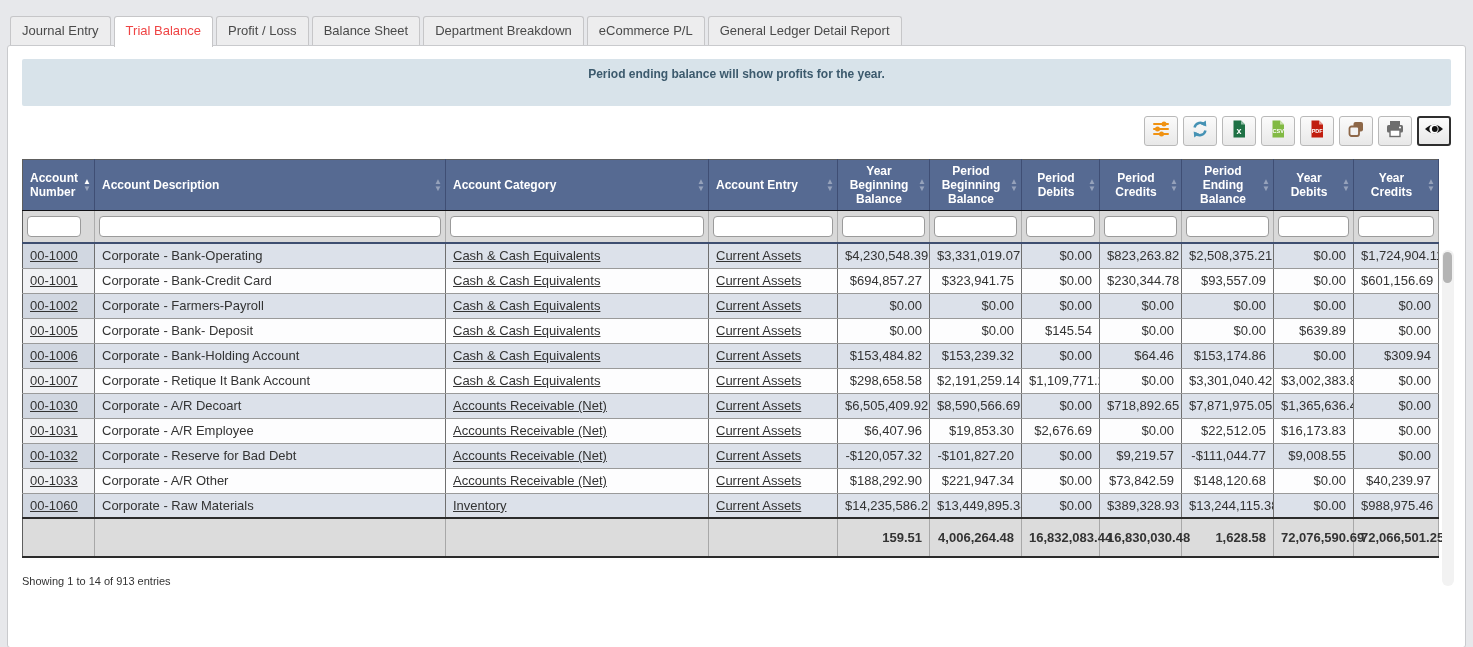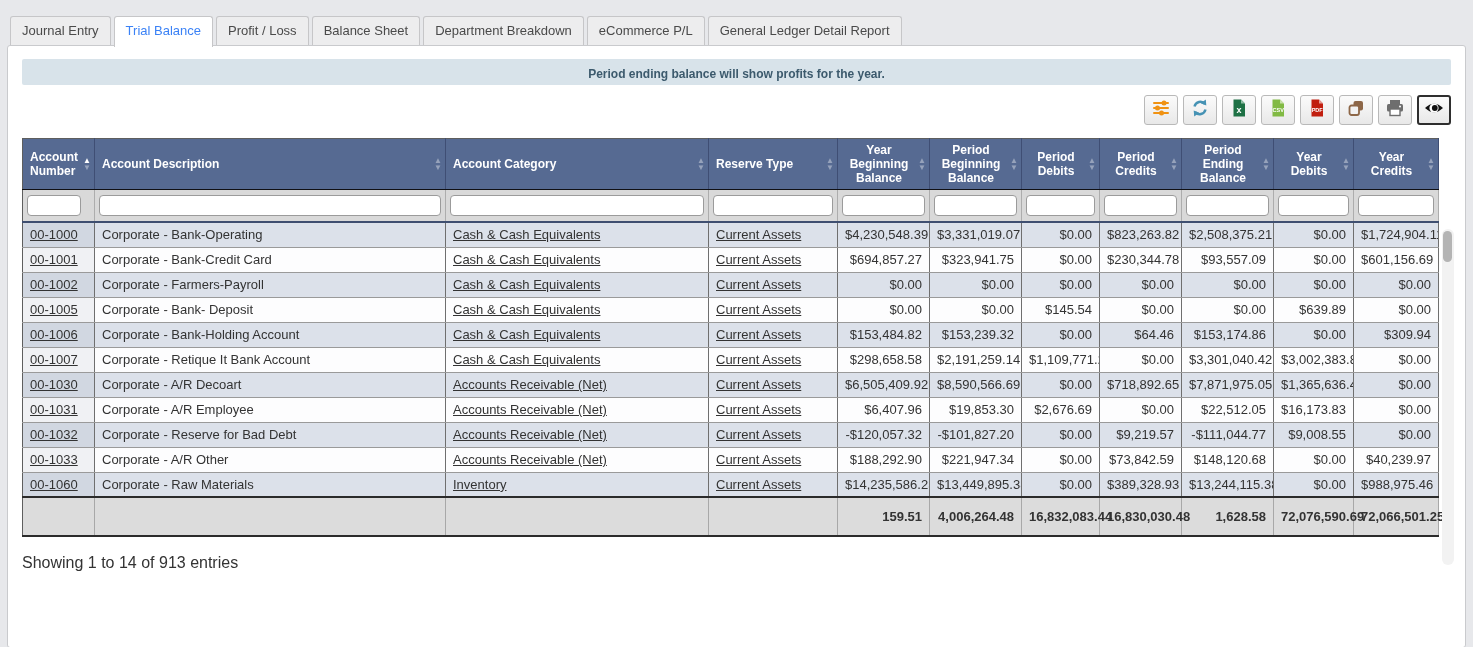--- a/index.html
+++ b/index.html
@@ -4,27 +4,27 @@
 <style>
   * { margin:0; padding:0; box-sizing:border-box; }
   html,body { width:1473px; height:647px; overflow:hidden; }
   body { background:#e7e8eb; font-family:"Liberation Sans", sans-serif; }
 
   
   .tabs { display:flex; padding:16px 0 0 10px; position:relative; z-index:3; }
   .tab { font-size:13px; color:#4a4a4a; background:#ededee; border:1px solid #c6c6c8;
          border-bottom:none; border-radius:3px 3px 0 0; padding:6px 11px 7px;
          margin-right:3px; cursor:pointer; white-space:nowrap; }
-  .tab.active { background:#fff; color:#3b82f6; padding-bottom:9px; margin-bottom:-2px; }
+  .tab.active { background:#fff; color:#ef4444; padding-bottom:9px; margin-bottom:-2px; }
 
   
   .card { position:relative; z-index:2; background:#fff; border:1px solid #c9cacd;
           border-radius:3px; margin:0 7px; height:603px; padding:13px 14px; }
 
-  .banner { background:#d8e3ea; border-radius:2px; height:26px; line-height:30px;
+  .banner { background:#d8e3ea; border-radius:2px; height:47px; line-height:30px;
             text-align:center; font-size:12px; font-weight:bold; color:#3c5a6d; }
 
   
   .toolbar { display:flex; justify-content:flex-end; gap:5px; margin-top:10px; height:30px; }
   .tbtn { width:34px; height:30px; background:linear-gradient(#fbfbfb,#e8e8e8);
           border:1px solid #b9b9b9; border-radius:3px; display:flex; align-items:center;
           justify-content:center; cursor:pointer; }
   .tbtn.eyebtn { border:2px solid #2e2e2e; }
 
   
@@ -57,21 +57,21 @@
 
   tfoot td { background:#dcdcdc; border-top:2px solid #2b2b2b; border-bottom:2px solid #2b2b2b;
              border-right:1px solid #a8a8a8; font-weight:bold; height:39px;
              padding:0 7px; text-align:right; white-space:nowrap; }
 
   .vscroll { position:absolute; left:1420px; top:91px; width:12px; height:336px;
              background:#f2f2f2; border-radius:6px; }
   .vthumb { position:absolute; top:2px; left:1px; width:9px; height:31px;
             background:#b4b4b4; border-radius:5px; cursor:pointer; }
 
-  .entries { font-size:16px; color:#333; margin-top:17px; }
+  .entries { font-size:11px; color:#333; margin-top:17px; }
 </style>
 </head>
 <body>
 
 <div class="page">
 
   <div class="tabs">
     <div class="tab">Journal Entry</div>
     <div class="tab active">Trial Balance</div>
     <div class="tab">Profit / Loss</div>
@@ -198,21 +198,21 @@
                 </span>
             </th>
             <th>
               <span>Account Category</span>
               <span class="sort">
                   <span class="s-up">▲</span>
                   <span class="s-dn">▼</span>
                 </span>
             </th>
             <th>
-              <span>Reserve Type</span>
+              <span>Account Entry</span>
               <span class="sort">
                   <span class="s-up">▲</span>
                   <span class="s-dn">▼</span>
                 </span>
             </th>
             <th class="center">
               <span>Year Beginning Balance</span>
               <span class="sort">
                   <span class="s-up">▲</span>
                   <span class="s-dn">▼</span>

